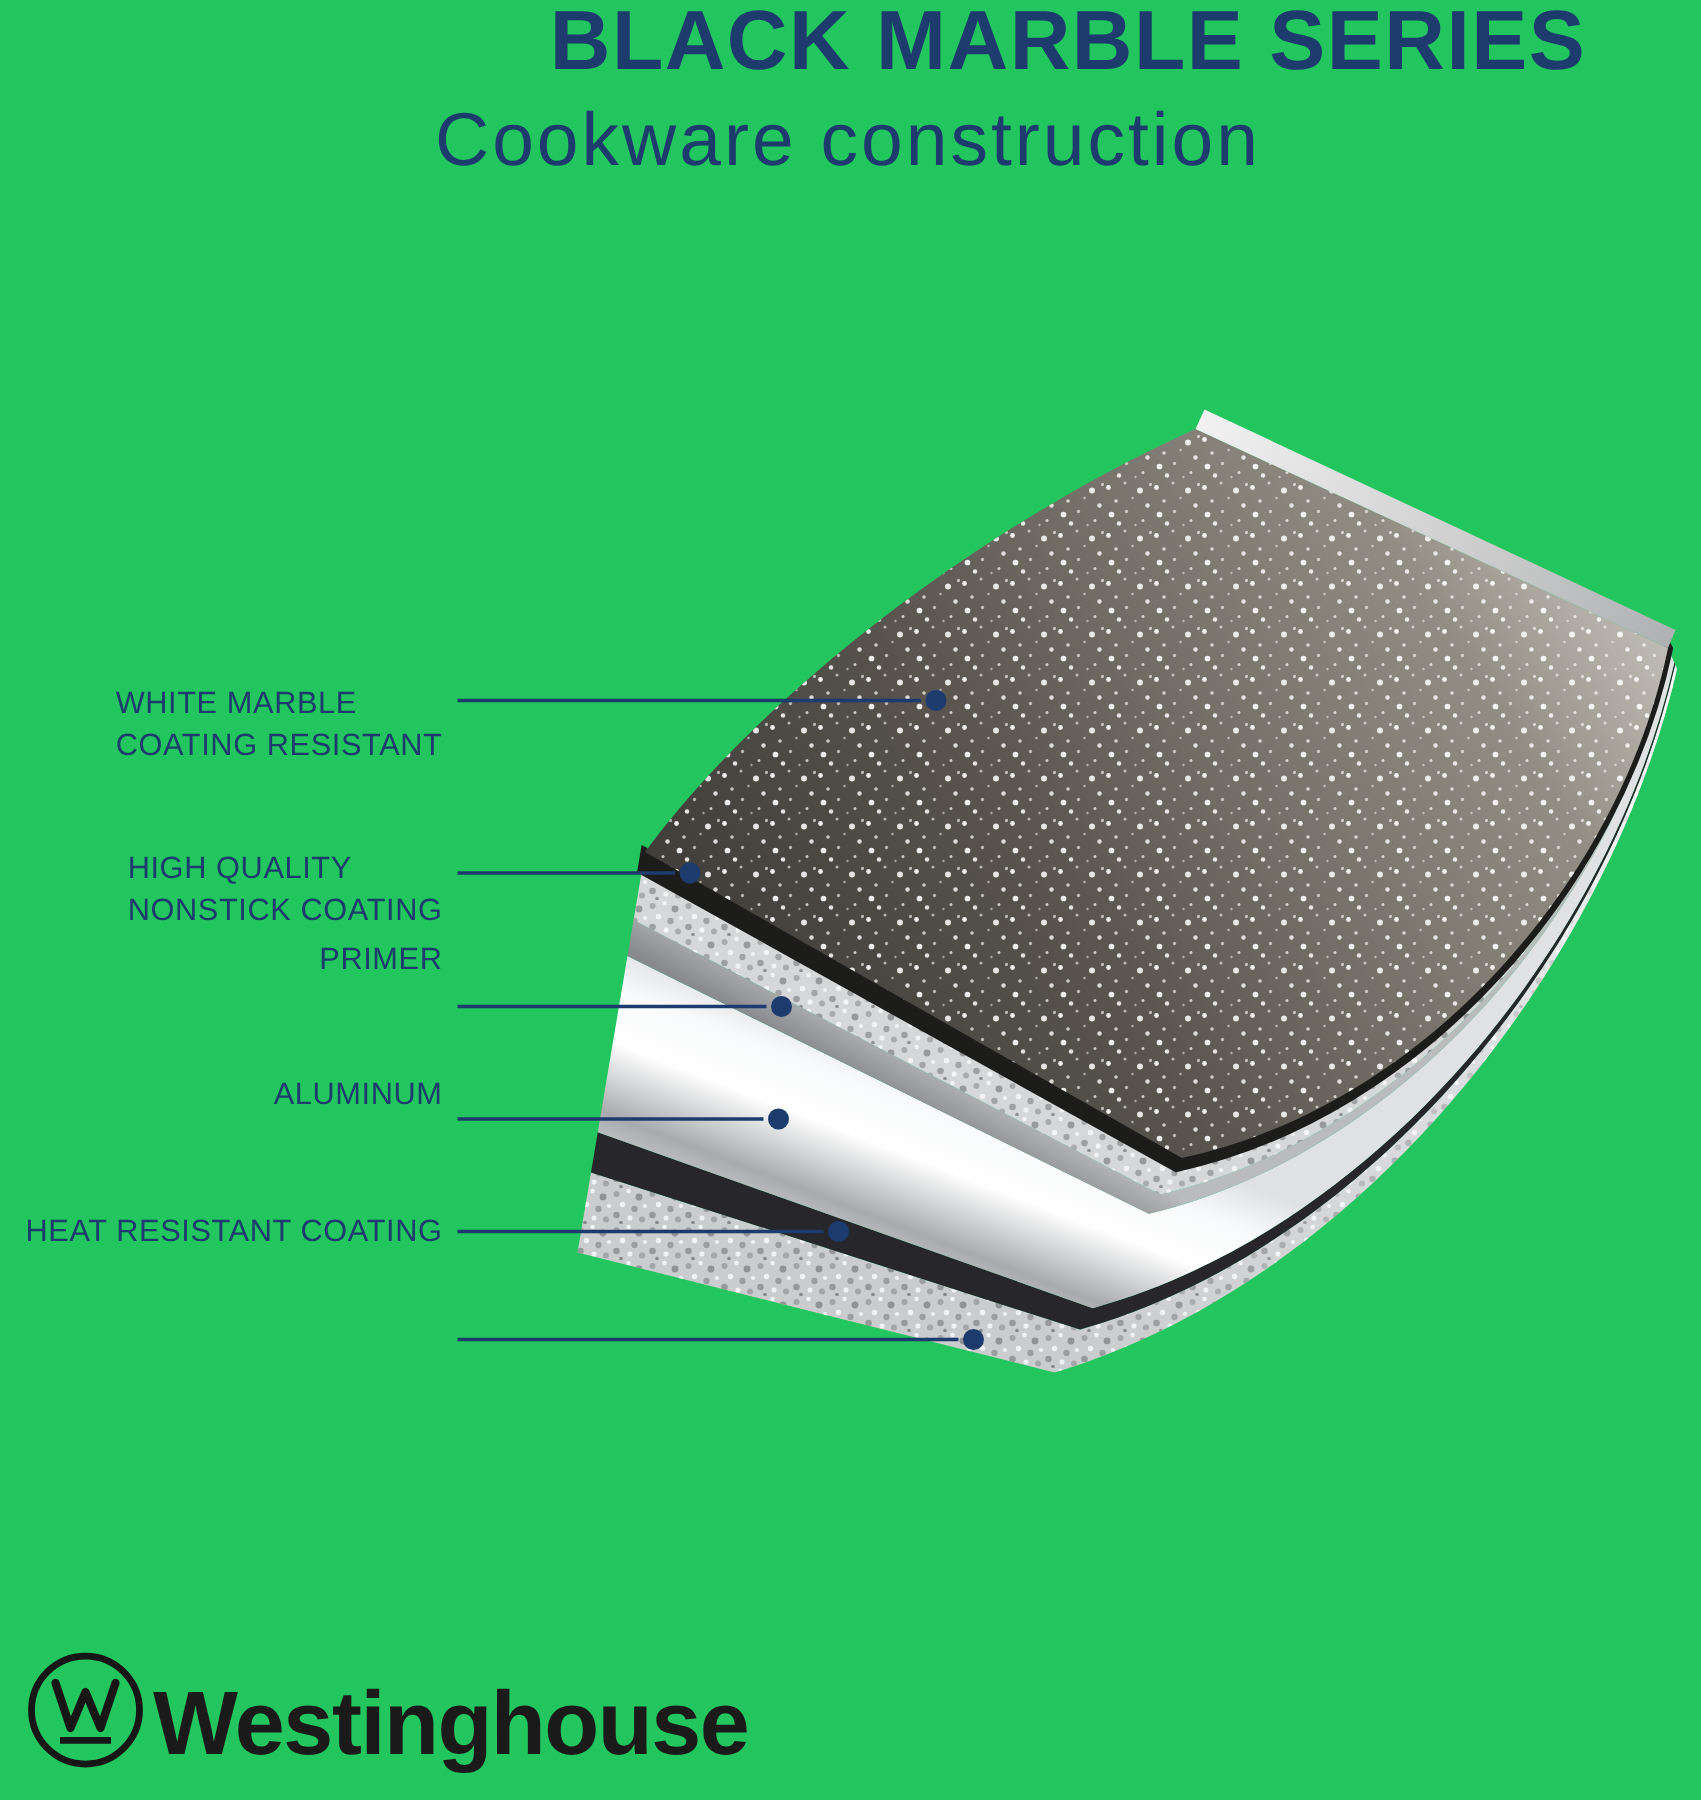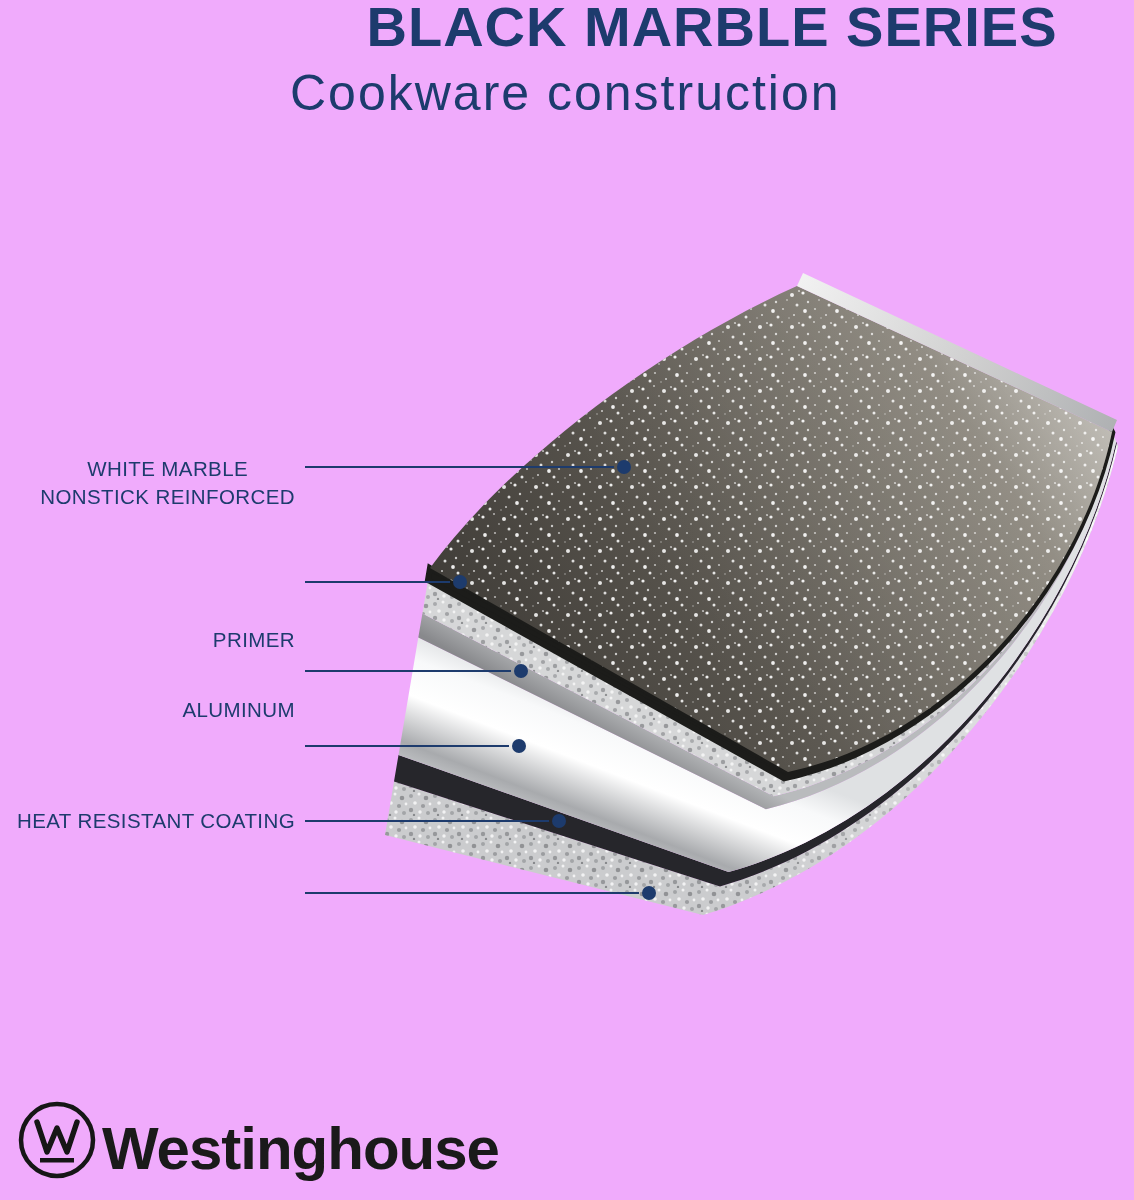--- a/index.html
+++ b/index.html
@@ -1,32 +1,32 @@
 <!DOCTYPE html>
 <html><head>
 <meta charset="utf-8">
 <style>
   html,body{margin:0;padding:0;background:#ffffff;}
   .stage{
-    position:relative;width:1134px;height:1200px;background:#f0abfc;
+    position:relative;width:1134px;height:1200px;background:#22c55e;
     overflow:hidden;font-family:"Liberation Sans", sans-serif;
   }
   .stage svg{position:absolute;left:0;top:0;}
   .title{
     position:absolute;left:290px;right:0;top:-6px;text-align:center;
     font-size:56px;font-weight:bold;letter-spacing:1px;color:#1d3b6d;
     white-space:nowrap;
   }
   .subtitle{
     position:absolute;left:290px;right:0;top:64px;
     font-size:50px;font-weight:400;letter-spacing:2px;color:#1d3b6d;
     white-space:nowrap;
   }
   .callout{
-    position:absolute;right:839px;text-align:center;color:#1d3b6d;
+    position:absolute;right:839px;text-align:left;color:#1d3b6d;
     font-size:20.5px;line-height:28px;letter-spacing:0.4px;
   }
   .callout .cl{display:block;white-space:nowrap;}
   .brand{
     position:absolute;left:102px;top:1114px;font-size:60px;font-weight:bold;
     letter-spacing:-1px;color:#1a1a1a;white-space:nowrap;
   }
 </style>
 </head>
 <body>
@@ -151,26 +151,30 @@
       <polyline points="37,1122 47,1152 57,1128 67,1152 77,1122" fill="none" stroke="#161616" stroke-width="5.5" stroke-linecap="round" stroke-linejoin="round"></polyline>
       <rect x="40" y="1158" width="34" height="4.5" fill="#161616"></rect>
     </g>
   </svg>
 
   <div class="title">BLACK MARBLE SERIES</div>
   <div class="subtitle">Cookware construction</div>
 
   <div class="callout" style="top:455px">
     <span class="cl">WHITE MARBLE</span>
-    <span class="cl">NONSTICK REINFORCED</span>
+    <span class="cl">COATING RESISTANT</span>
+  </div>
+  <div class="callout" style="top:565px">
+    <span class="cl">HIGH QUALITY</span>
+    <span class="cl">NONSTICK COATING</span>
   </div>
   <div class="callout" style="top:626px">
     <span class="cl">PRIMER</span>
   </div>
-  <div class="callout" style="top:696px">
+  <div class="callout" style="top:716px">
     <span class="cl">ALUMINUM</span>
   </div>
   <div class="callout" style="top:807px">
     <span class="cl">HEAT RESISTANT COATING</span>
   </div>
 
   <div class="brand">Westinghouse</div>
 
 </div>
 

